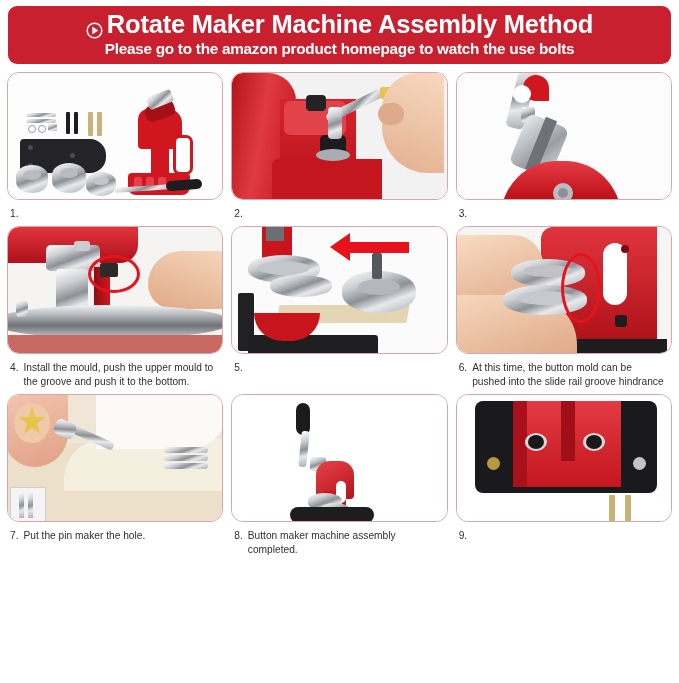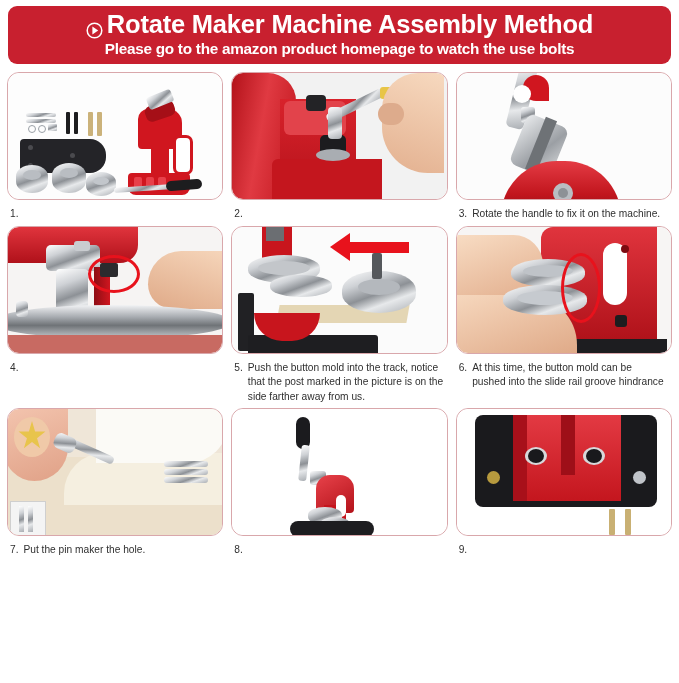--- a/index.html
+++ b/index.html
@@ -232,21 +232,20 @@
         <div class="el chrome" style="left:64px;top:34px;width:14px;height:16px;border-radius:3px;"></div>
         <div class="el chrome" style="left:60px;top:46px;width:44px;height:54px;border-radius:8px;transform:rotate(22deg);background:linear-gradient(120deg,#e9ebed,#9b9fa4 60%,#d7d9db);"></div>
         <div class="el" style="left:78px;top:44px;width:12px;height:56px;background:#6e7276;transform:rotate(22deg);"></div>
         <div class="el red" style="left:44px;top:88px;width:120px;height:56px;border-radius:60px 60px 0 0;background:linear-gradient(180deg,#e43b44 0%,#c1151d 60%,#8e0d14 100%);"></div>
         <div class="el" style="left:96px;top:110px;width:20px;height:20px;border-radius:50%;background:#b9bdc2;"></div>
         <div class="el" style="left:101px;top:115px;width:10px;height:10px;border-radius:50%;background:#8d9196;"></div>
       </div>
     </div>
     <div class="caption">
       <span class="num">3.</span>
-      <span class="txt">Rotate the handle to fix it on the machine.</span>
     </div>
   </div>
 
   <div class="step">
     <div class="photo">
       <div class="photo-inner">
         <div class="el" style="inset:0;background:#f6f4f3;"></div>
         <div class="el red" style="left:0;top:0;width:130px;height:36px;background:linear-gradient(180deg,#e0343d,#b0111a);border-radius:0 0 18px 0;"></div>
         <div class="el chrome" style="left:38px;top:18px;width:54px;height:26px;border-radius:5px;"></div>
         <div class="el" style="left:66px;top:14px;width:16px;height:10px;border-radius:3px;background:#c9ccd0;"></div>
@@ -256,20 +255,21 @@
         <div class="el skin" style="left:140px;top:24px;width:80px;height:58px;border-radius:40px 0 0 30px;background:linear-gradient(200deg,#f6d6bb,#dfa987);"></div>
         <div class="el chrome" style="left:-16px;top:78px;width:240px;height:34px;border-radius:50%;background:linear-gradient(180deg,#f2f3f5 0%,#a8acb1 35%,#6f7377 60%,#cbced2 100%);"></div>
         <div class="el chrome" style="left:8px;top:74px;width:12px;height:16px;border-radius:4px;"></div>
         <div class="el" style="left:0;top:108px;width:220px;height:22px;background:#c86a62;"></div>
 
         <div class="el ann-circle" style="left:80px;top:28px;width:46px;height:32px;"></div>
       </div>
     </div>
     <div class="caption">
       <span class="num">4.</span>
+      <span class="txt">Install the mould, push the upper mould to the groove and push it to the bottom.</span>
     </div>
   </div>
 
   <div class="step">
     <div class="photo">
       <div class="photo-inner">
         <div class="el" style="inset:0;background:#fbfbfb;"></div>
         <div class="el dark" style="left:6px;top:66px;width:16px;height:58px;background:#212124;border-radius:2px;"></div>
         <div class="el dark" style="left:16px;top:108px;width:130px;height:20px;background:#1e1e21;border-radius:3px;"></div>
         <div class="el wood" style="left:46px;top:78px;width:130px;height:18px;background:#e4d6b4;transform:skewX(-10deg);"></div>
@@ -284,21 +284,20 @@
         <div class="el" style="left:140px;top:26px;width:10px;height:26px;background:#55585c;border-radius:2px;"></div>
 
         <div class="el" style="left:98px;top:6px;width:80px;height:28px;">
           <div class="el ann-arrow-head" style="left:0;top:0;border-top-width:14px;border-bottom-width:14px;border-right-width:20px;"></div>
           <div class="el ann-arrow-shaft" style="left:19px;top:9px;width:60px;"></div>
         </div>
       </div>
     </div>
     <div class="caption">
       <span class="num">5.</span>
-      <span class="txt">Push the button mold into the track, notice that the post marked in the picture is on the side farther away from us.</span>
     </div>
   </div>
 
   <div class="step">
     <div class="photo">
       <div class="photo-inner">
         <div class="el" style="inset:0;background:#f7f5f4;"></div>
         <div class="el red" style="left:84px;top:0;width:116px;height:120px;background:linear-gradient(180deg,#e0343d,#ad1018);border-radius:12px 0 0 0;"></div>
         <div class="el" style="left:146px;top:16px;width:24px;height:62px;background:#ffffff;border-radius:12px;"></div>
         <div class="el" style="left:164px;top:18px;width:8px;height:8px;border-radius:50%;background:#7c0b11;"></div>
@@ -358,20 +357,21 @@
         <div class="el red" style="left:84px;top:66px;width:38px;height:38px;border-radius:14px 14px 4px 4px;background:linear-gradient(150deg,#e8424a,#b3121a);"></div>
         <div class="el red" style="left:92px;top:96px;width:22px;height:28px;background:#c5151d;"></div>
         <div class="el" style="left:104px;top:86px;width:10px;height:22px;border-radius:5px;background:#ffffff;"></div>
         <div class="el chrome" style="left:76px;top:98px;width:34px;height:18px;border-radius:50%/45%;"></div>
         <div class="el chrome" style="left:88px;top:108px;width:30px;height:16px;border-radius:50%/45%;"></div>
         <div class="el dark" style="left:58px;top:112px;width:84px;height:16px;border-radius:8px;background:#1d1d20;"></div>
       </div>
     </div>
     <div class="caption">
       <span class="num">8.</span>
+      <span class="txt">Button maker machine assembly completed.</span>
     </div>
   </div>
 
   <div class="step">
     <div class="photo">
       <div class="photo-inner">
         <div class="el" style="inset:0;background:#ffffff;"></div>
         <div class="el dark" style="left:18px;top:6px;width:182px;height:92px;border-radius:8px;background:#1a1a1d;"></div>
         <div class="el red" style="left:56px;top:6px;width:108px;height:86px;background:linear-gradient(180deg,#e33a43,#c4161e);"></div>
         <div class="el red-d" style="left:56px;top:6px;width:14px;height:86px;background:#a8101a;"></div>

